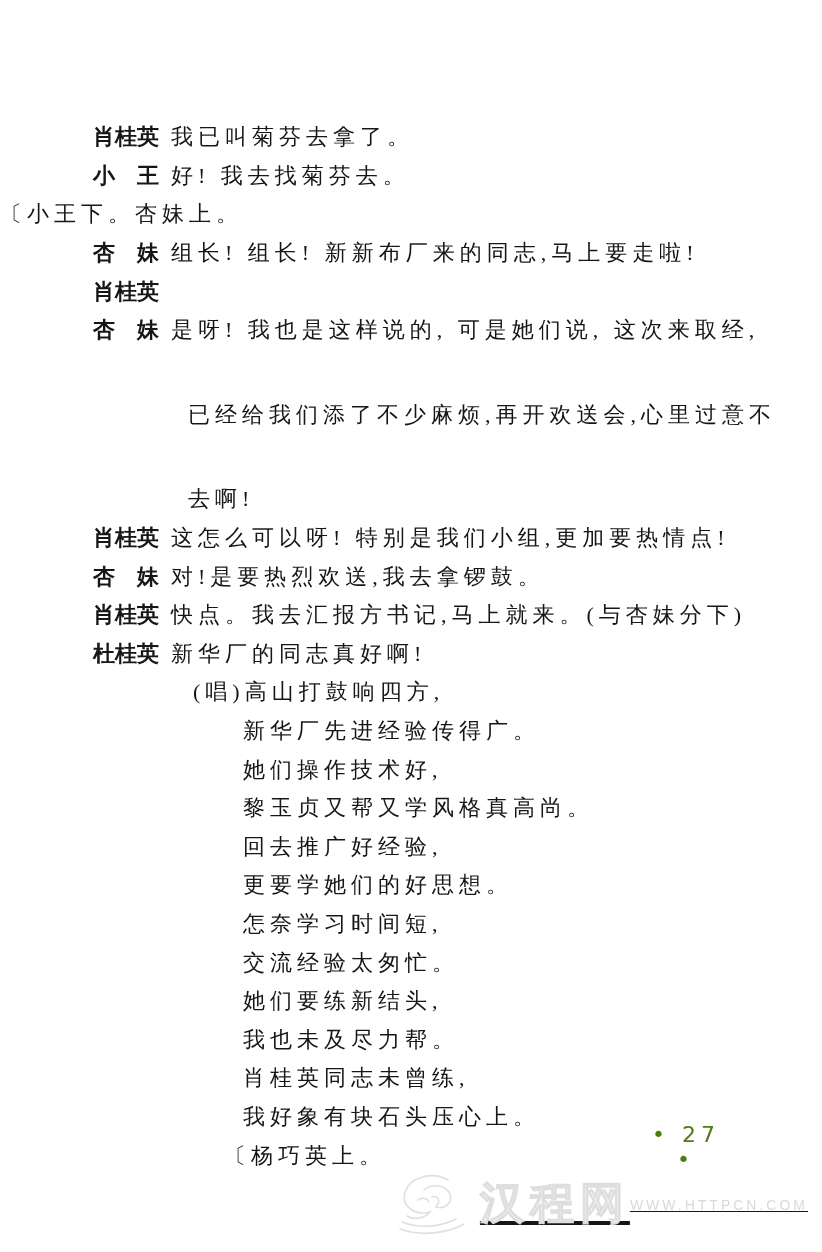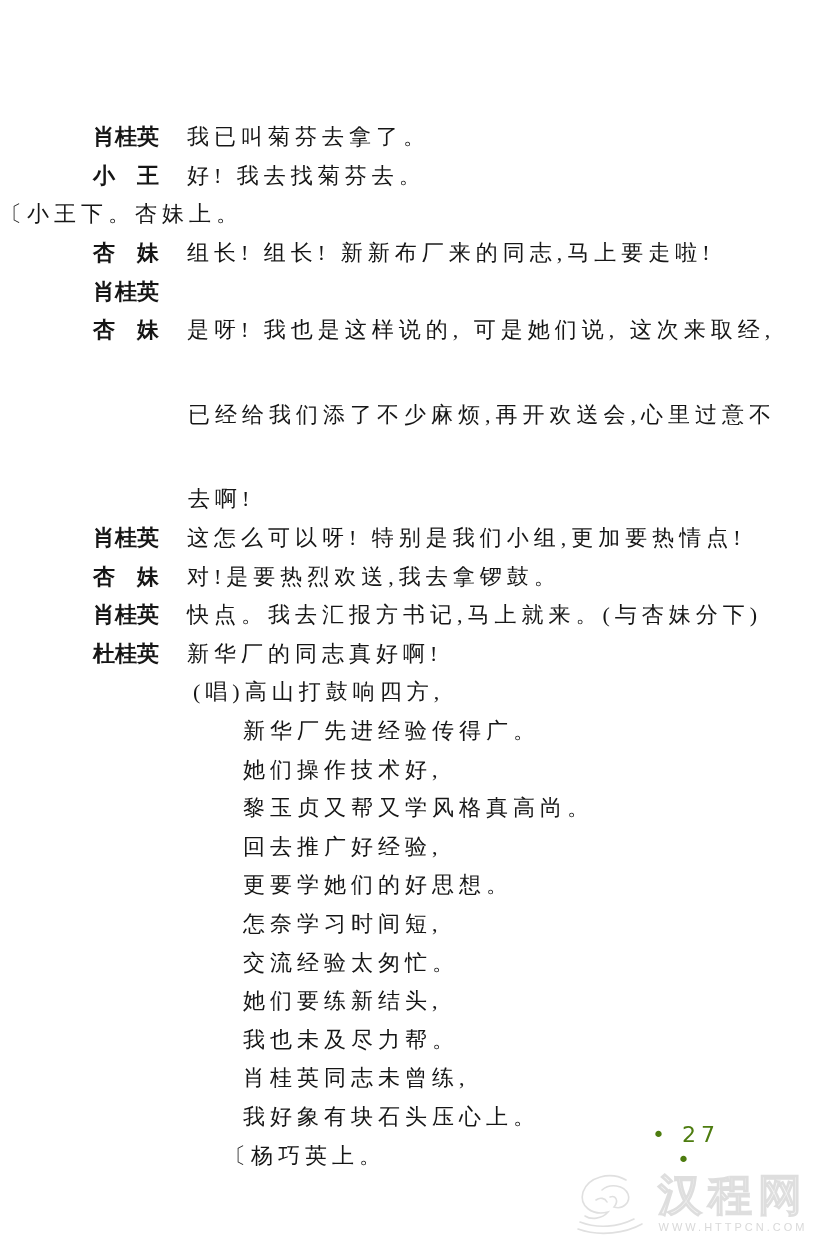--- a/index.html
+++ b/index.html
@@ -16,21 +16,21 @@
     height:38.6px;
     display:flex;
     align-items:center;
     white-space:nowrap;
     font-size:22px;
     letter-spacing:5px;
   }
   .line .speaker{
     flex:0 0 66px;
     width:66px;
-    margin-right:28px;
+    margin-right:12px;
     font-family:"Liberation Sans","DejaVu Sans",sans-serif;
     font-weight:700;
     letter-spacing:0;
     text-align:justify;
     text-align-last:justify;
   }
   .line.dialogue{padding-left:93px;}
   .line.cont{padding-left:188px;margin-top:46px;}
   .line.stage{}
   .line.stage-last{padding-left:224px;}
@@ -48,33 +48,33 @@
   }
 
   .watermark{
     position:absolute;
     right:14px;bottom:16px;
     display:flex;
     align-items:center;
     gap:6px;
     user-select:none;
   }
-  .wm-text{display:flex;flex-direction:column;align-items:center;}
+  .wm-text{display:flex;flex-direction:row;align-items:center;text-decoration:underline;}
   .wm-name{
     font-family:"Liberation Sans","DejaVu Sans",sans-serif;
     font-weight:700;
     font-size:44px;
     line-height:1;
     letter-spacing:6px;
     color:#f6f6f6;
     -webkit-text-stroke:1.2px #dedede;
   }
   .wm-url{
     font-family:"Liberation Sans","DejaVu Sans",sans-serif;
-    font-size:11px;
+    font-size:14px;
     letter-spacing:3px;
     color:#d9d9d9;
     margin-top:4px;
   }
 </style>
 </head>
 <body>
 
 <div class="page">
 

